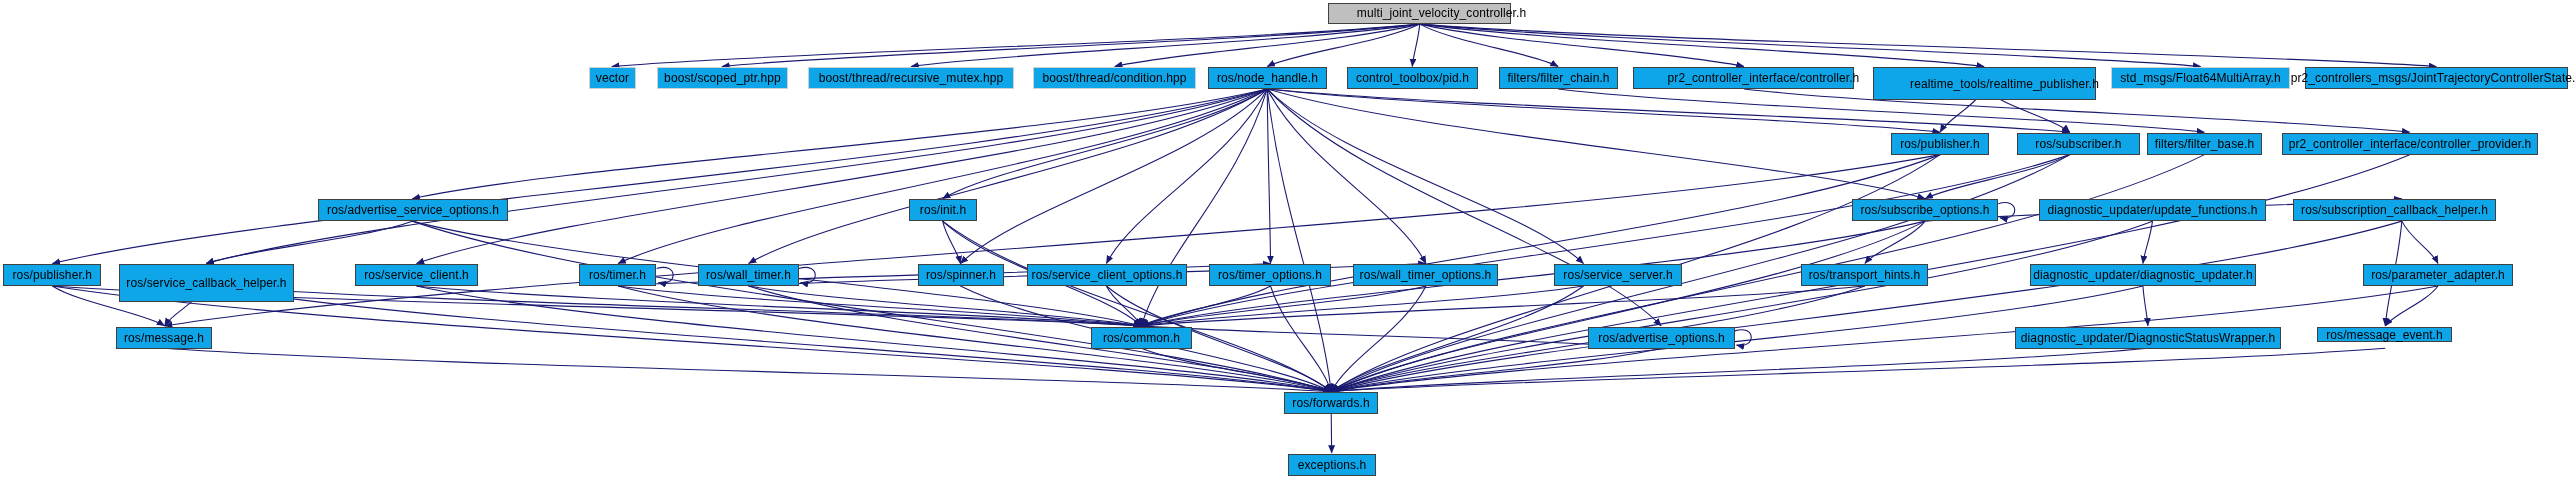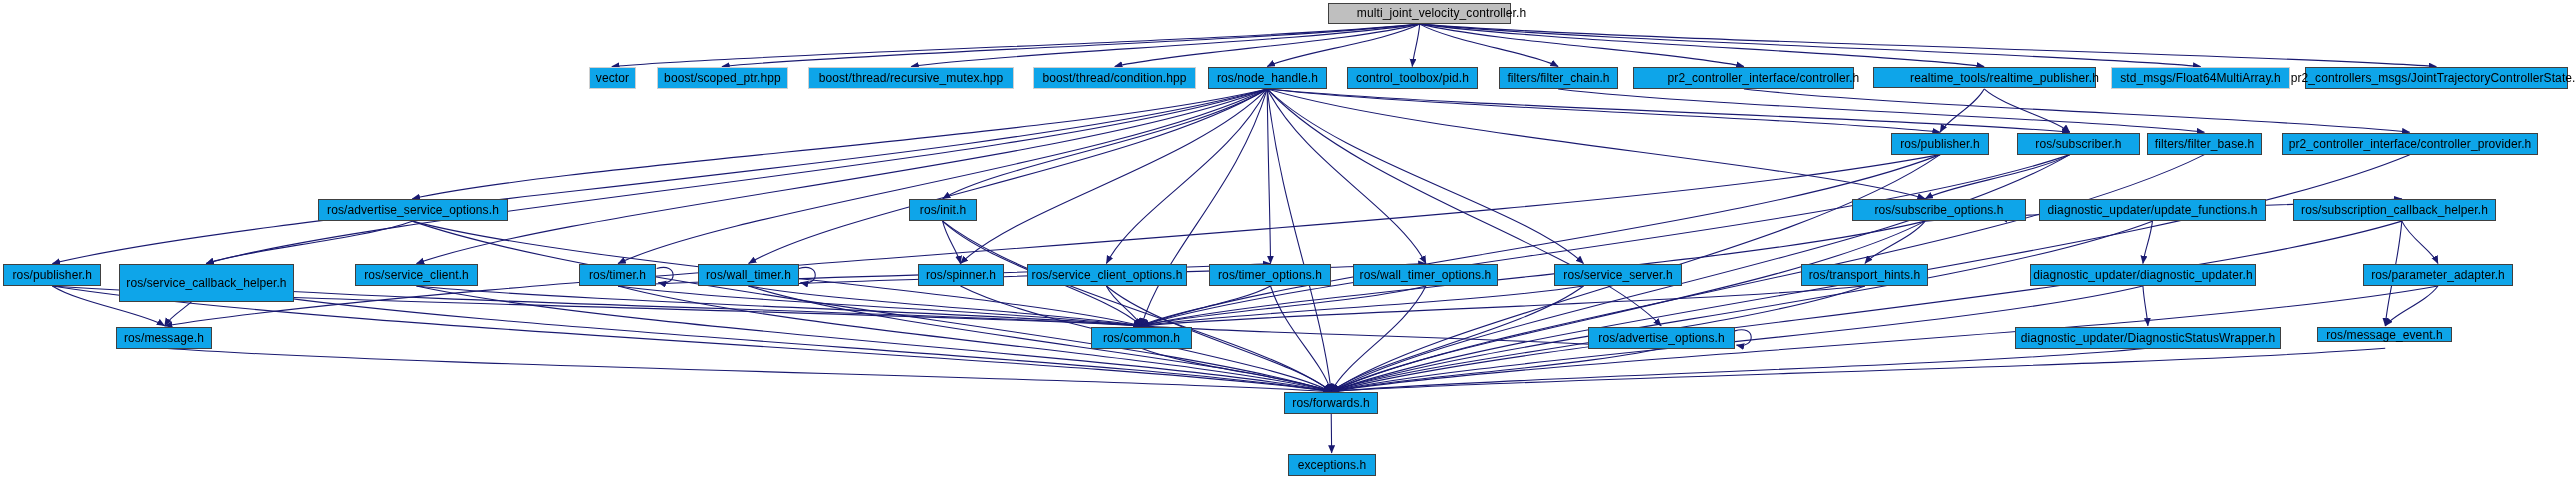--- a/index.html
+++ b/index.html
@@ -182,21 +182,21 @@
       </div>
       <div class="node-box" style="left: 1347px; top: 67px; width: 131px; height: 21.6px;">
         <span class="node-label">control_toolbox/pid.h</span>
       </div>
       <div class="node-box" style="left: 1499px; top: 67px; width: 119px; height: 21.6px;">
         <span class="node-label">filters/filter_chain.h</span>
       </div>
       <div class="node-box" style="left: 1633px; top: 67px; width: 221px; height: 21.6px; padding-left: 40px;">
         <span class="node-label">pr2_controller_interface/controller.h</span>
       </div>
-      <div class="node-box" style="left: 1873px; top: 67px; width: 223px; height: 21px; padding-left: 40px;">
+      <div class="node-box" style="left: 1873px; top: 67px; width: 223px; height: 33px; padding-left: 40px;">
         <span class="node-label">realtime_tools/realtime_publisher.h</span>
       </div>
       <div class="node-box ext" style="left: 2111px; top: 67px; width: 179px; height: 21.6px;">
         <span class="node-label">std_msgs/Float64MultiArray.h</span>
       </div>
       <div class="node-box" style="left: 2305px; top: 67px; width: 263px; height: 21.6px;">
         <span class="node-label">pr2_controllers_msgs/JointTrajectoryControllerState.h</span>
       </div>
       <div class="node-box" style="left: 1891px; top: 133px; width: 98px; height: 21.6px;">
         <span class="node-label">ros/publisher.h</span>
@@ -209,21 +209,21 @@
       </div>
       <div class="node-box" style="left: 2282px; top: 133px; width: 256px; height: 21.6px;">
         <span class="node-label">pr2_controller_interface/controller_provider.h</span>
       </div>
       <div class="node-box" style="left: 318px; top: 199px; width: 190px; height: 21.6px;">
         <span class="node-label">ros/advertise_service_options.h</span>
       </div>
       <div class="node-box" style="left: 909px; top: 199px; width: 68px; height: 21.6px;">
         <span class="node-label">ros/init.h</span>
       </div>
-      <div class="node-box" style="left: 1852px; top: 199px; width: 174px; height: 21.6px;">
+      <div class="node-box" style="left: 1852px; top: 199px; width: 146px; height: 21.6px;">
         <span class="node-label">ros/subscribe_options.h</span>
       </div>
       <div class="node-box" style="left: 2039px; top: 199px; width: 227px; height: 21.6px;">
         <span class="node-label">diagnostic_updater/update_functions.h</span>
       </div>
       <div class="node-box" style="left: 2293px; top: 199px; width: 203px; height: 21.6px;">
         <span class="node-label">ros/subscription_callback_helper.h</span>
       </div>
       <div class="node-box" style="left: 3.3px; top: 264px; width: 98px; height: 21.6px;">
         <span class="node-label">ros/publisher.h</span>

